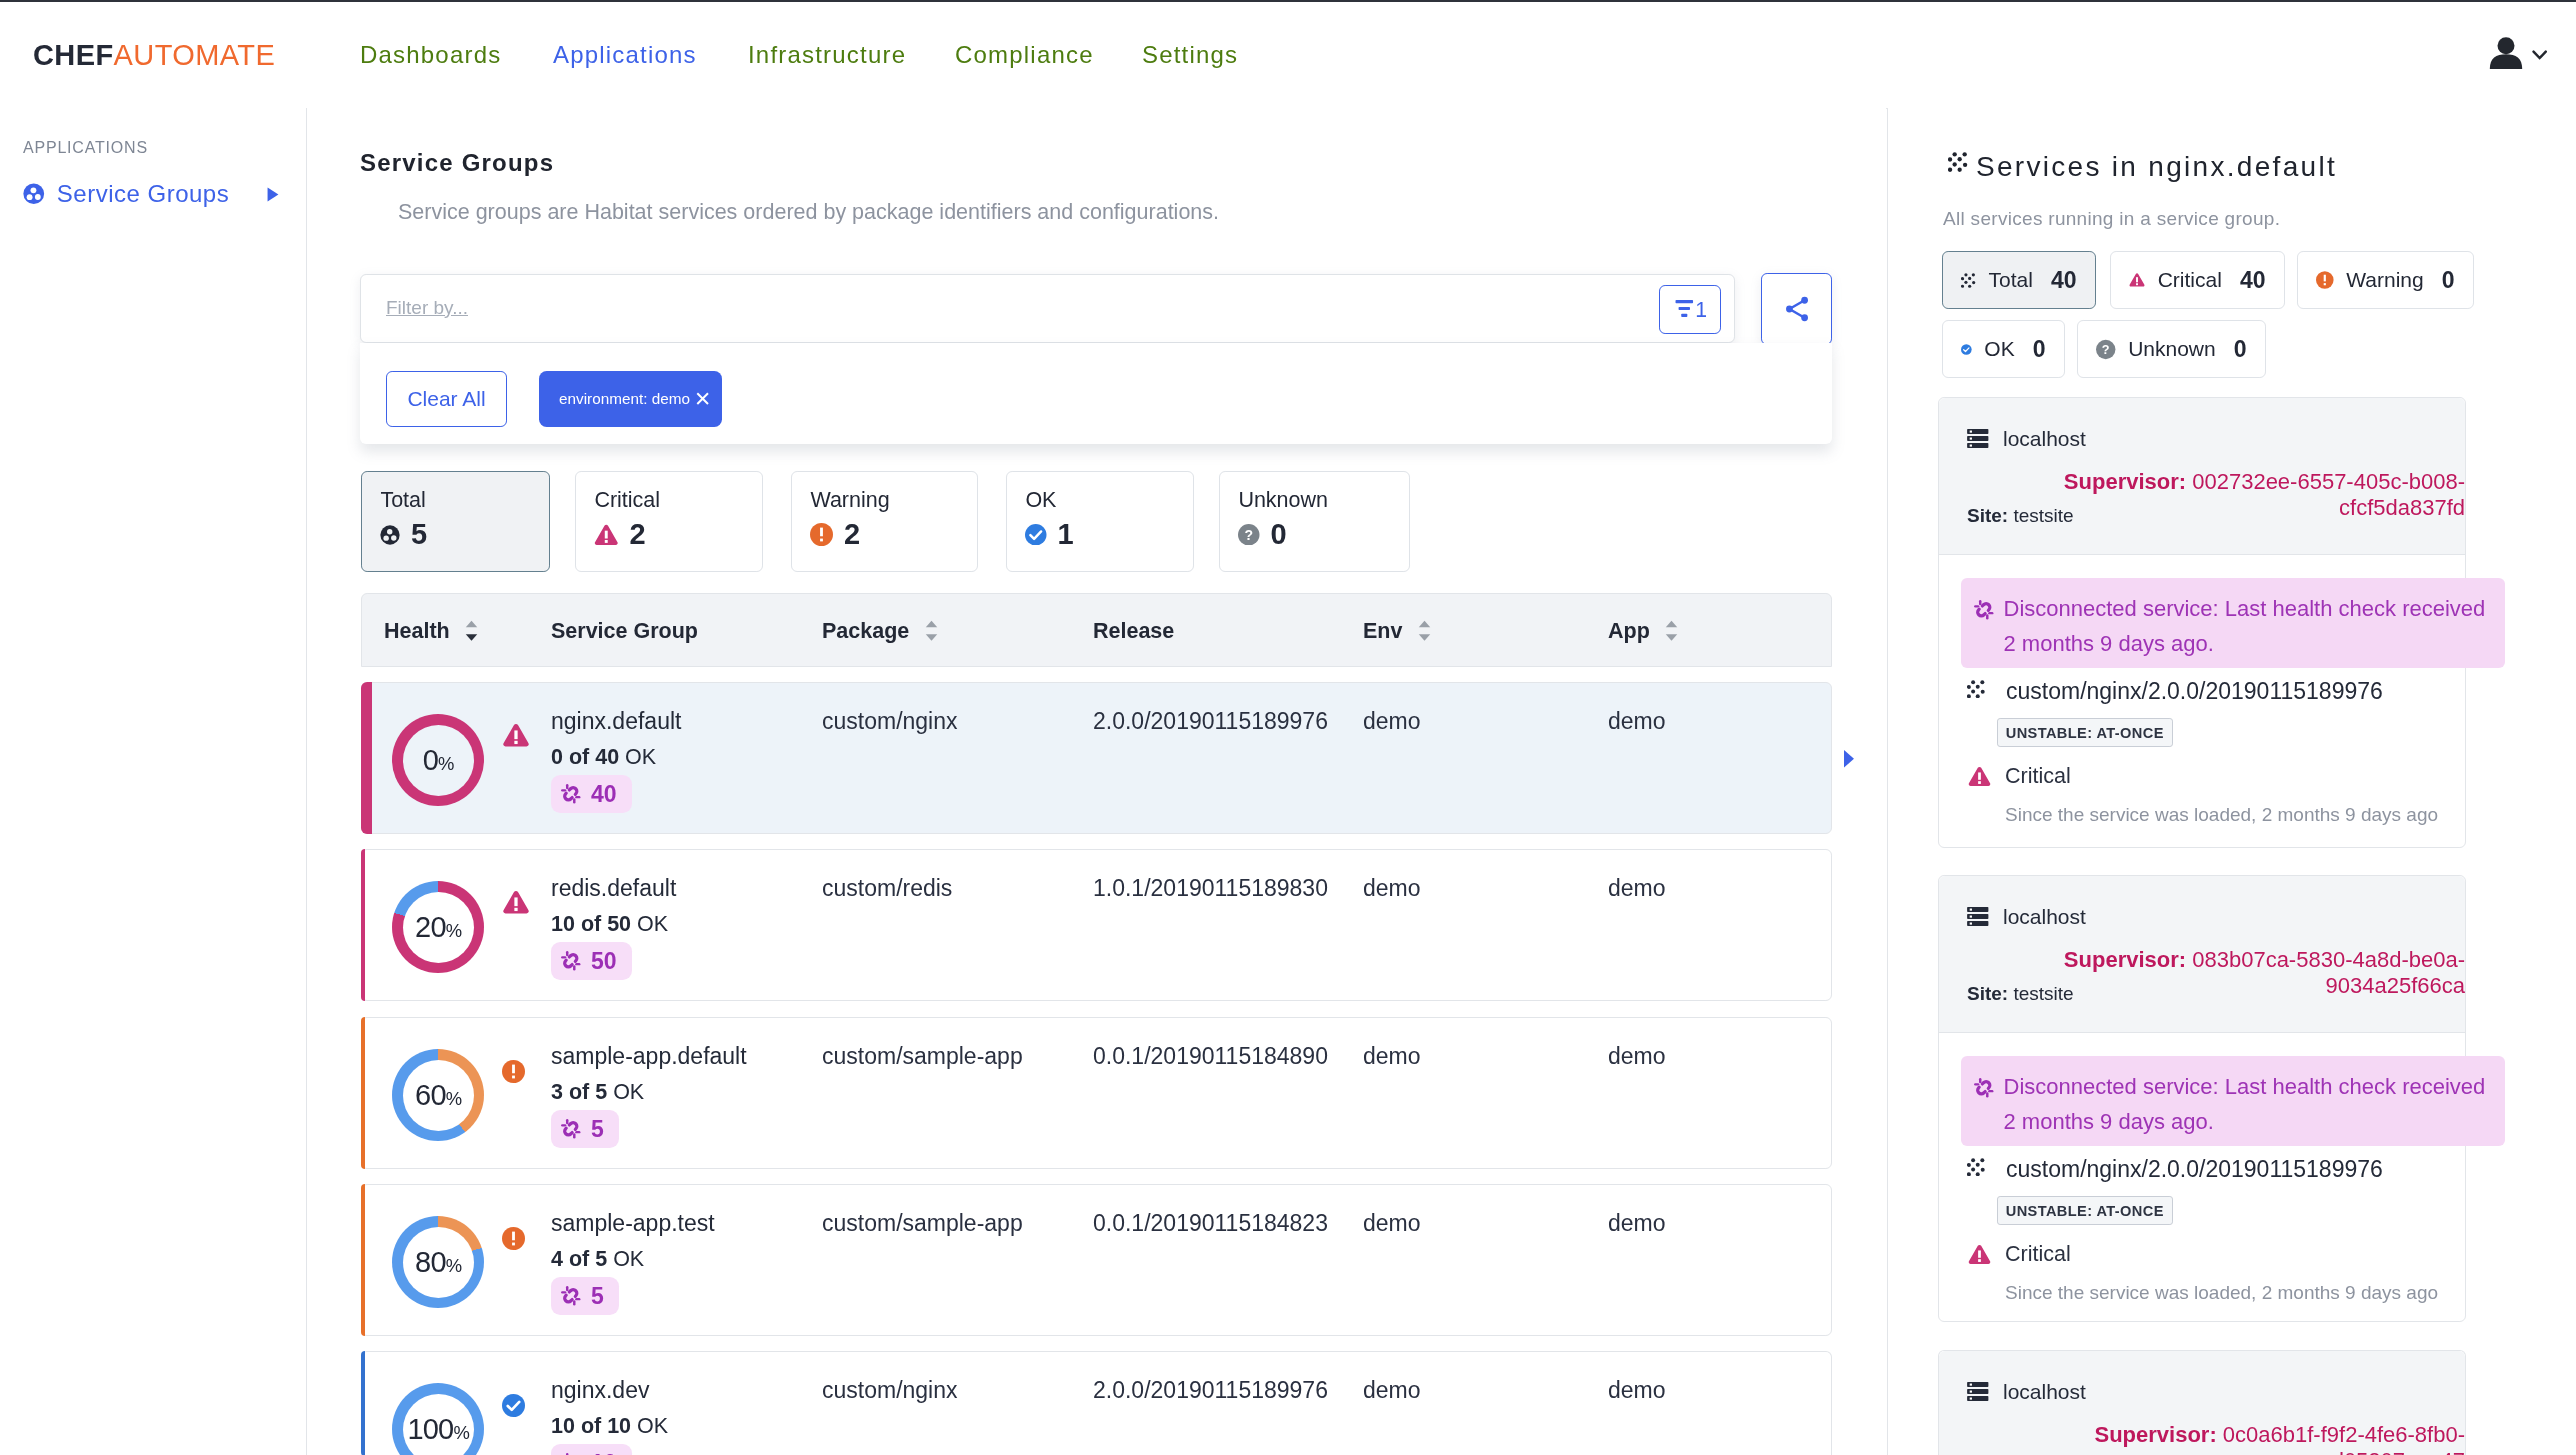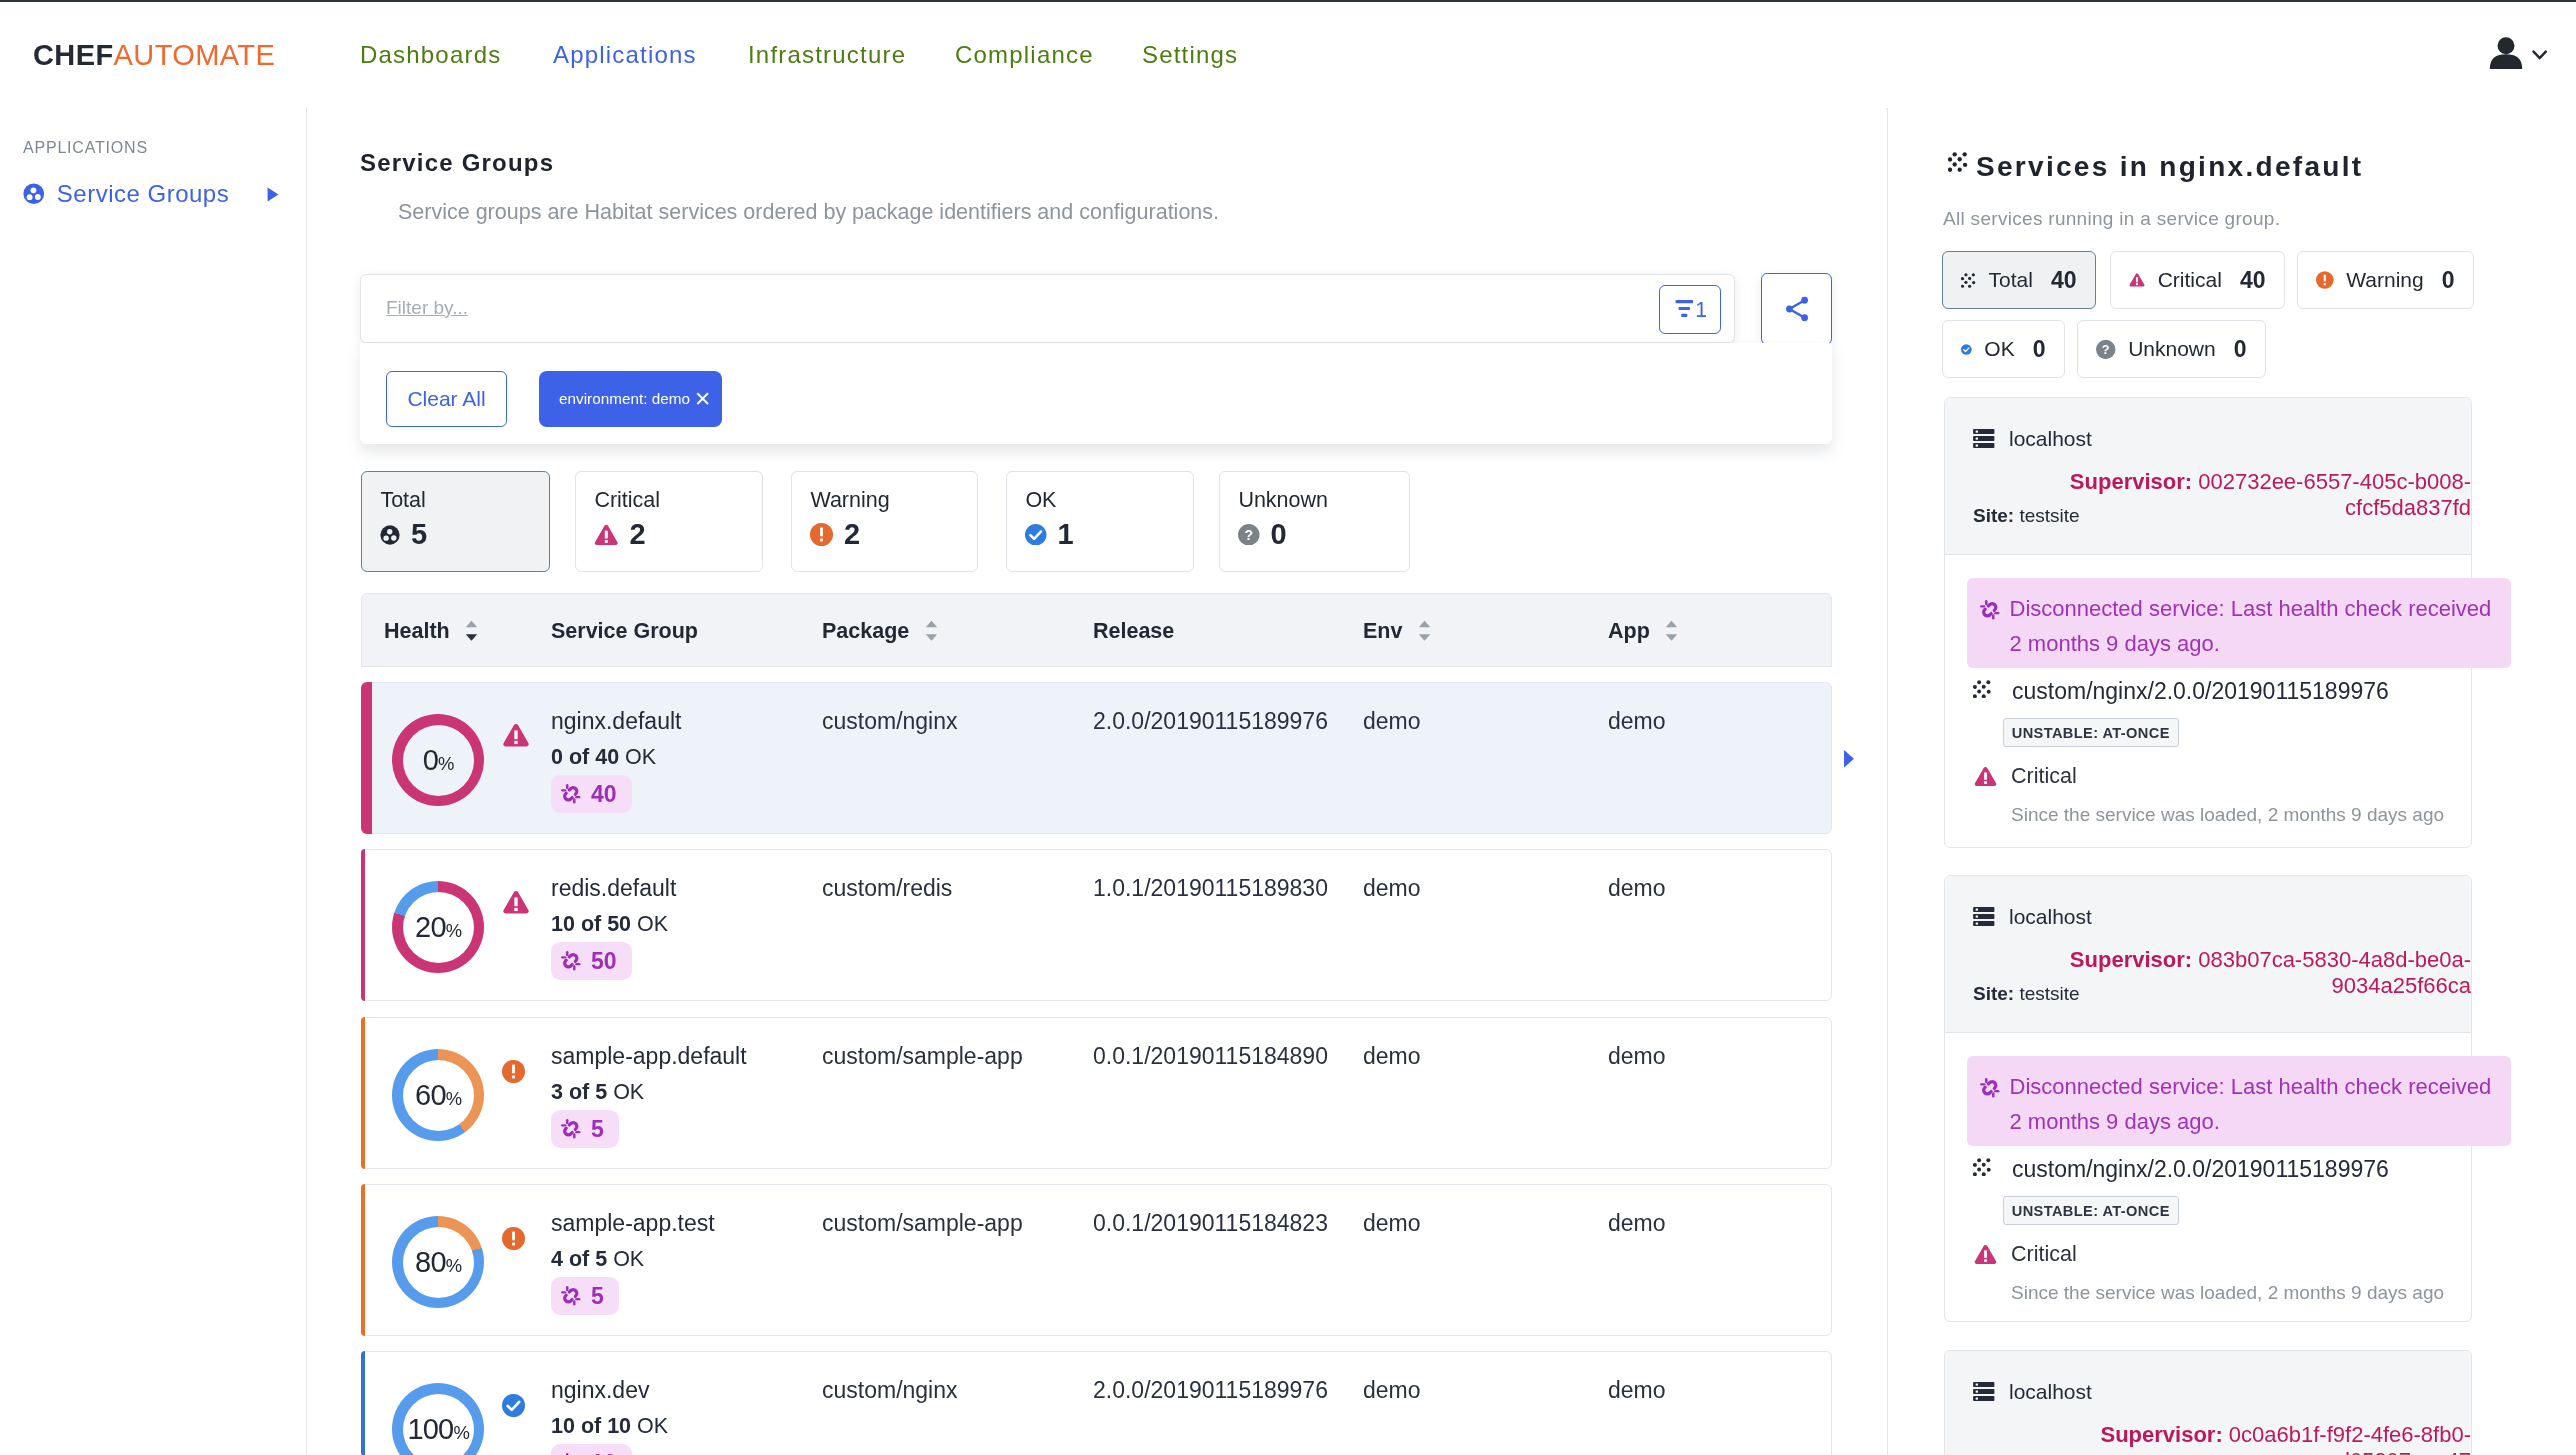--- a/index.html
+++ b/index.html
@@ -61,28 +61,28 @@
 .row .ofok { position:absolute; left:189px; top:62px; font-size:21.5px; color:#242a38; }
 .row .badge { position:absolute; left:189px; top:92px; height:38px; background:#f7def8; border-radius:9.2px; display:flex; align-items:center; padding:0 15.3px 0 9.2px; gap:9.2px; font-size:23px; font-weight:700; color:#9c2fb5; }
 .row .c-pkg { position:absolute; left:460px; top:25px; font-size:23px; color:#2a3040; }
 .row .c-rel { position:absolute; left:731px; top:25px; font-size:23px; color:#2a3040; }
 .row .c-env { position:absolute; left:1001px; top:25px; font-size:23px; color:#2a3040; }
 .row .c-app { position:absolute; left:1246px; top:25px; font-size:23px; color:#2a3040; }
 
 
 #rpanel { position:absolute; left:1887px; top:108px; width:689px; height:1347px; background:#fff; border-left:0.8px solid #e2e5e9; }
 
-#rp-title { position:absolute; left:88px; top:43px; font-size:28px; font-weight:700; color:#20242e; letter-spacing:2.3px; }
+#rp-title { position:absolute; left:88px; top:43px; font-size:28px; font-weight:400; color:#20242e; letter-spacing:2.3px; }
 #rp-sub { position:absolute; left:55px; top:100px; font-size:19px; color:#8d939f; letter-spacing:0.3px; }
 
 .chip2 { position:absolute; height:58px; border:0.8px solid #dfe3e8; border-radius:6.1px; background:#fff; display:flex; align-items:center; padding:0 18.4px; gap:12.3px; font-size:21px; color:#232835; }
 .chip2 b { font-size:23px; }
 .chip2.sel { background:#eff1f3; border:1.5px solid #64808f; }
 
-.svcard { position:absolute; left:56px; width:528px; border:0.8px solid #e2e5e9; border-radius:6.1px; background:#fff; }
+.svcard { position:absolute; left:50px; width:528px; border:0.8px solid #e2e5e9; border-radius:6.1px; background:#fff; }
 .svcard .head { background:#f3f5f7; border-bottom:0.8px solid #e2e5e9; border-radius:6.1px 6.1px 0 0; position:relative; height:157px; }
 .svcard .head .lh { position:absolute; left:64px; top:29px; font-size:21px; color:#242a38; }
 .svcard .head .sup { position:absolute; left:28px; top:71px; font-size:22px; color:#be185d;text-align:right; }
 .svcard .head .site { position:absolute; left:28px; top:107px; font-size:19px; color:#242a38; }
 .svcard .head b { font-weight:700; }
 .svcard .banner { position:absolute; left:21.5px; width:544px; height:90px; background:#f5d8f5; border-radius:6.1px; color:#9e33b5; font-size:22px; }
 .svcard .banner .l1 { position:absolute; left:43px; top:17.6px; }
 .svcard .banner .l2 { position:absolute; left:43px; top:53px; }
 .svcard .pkg { position:absolute; left:67px; font-size:23px; color:#242a38; }
 .svcard .unst { position:absolute; left:58px; height:29px; border:0.8px solid #c9ced6; background:#f4f6f8; border-radius:3.1px; font-size:14.6px; font-weight:700; letter-spacing:0.4px; color:#2e3442; display:flex; align-items:center; padding:0 7.7px; }

